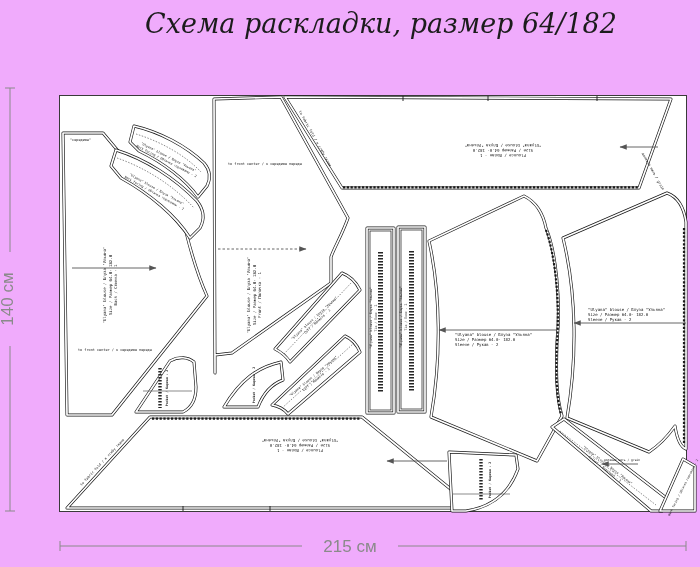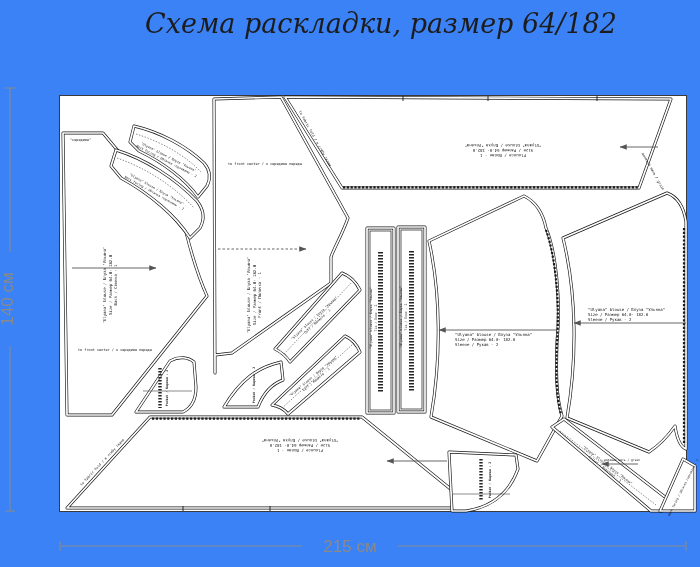--- a/index.html
+++ b/index.html
@@ -1,16 +1,16 @@
 <!DOCTYPE html>
 <html><head>
 <meta charset="utf-8">
 <style>
   html,body{margin:0;padding:0;background:#fff;}
-  .stage{width:700px;height:567px;position:relative;background:#3b82f6;}
+  .stage{width:700px;height:567px;position:relative;background:#f0abfc;}
   svg{display:block;}
   .title-text{font:italic 27px "DejaVu Serif",serif;fill:#1c1c1c;}
   .dim-text{font:17px "Liberation Sans",sans-serif;fill:#8a8a8a;}
   .dim-line{stroke:#8a8a8a;stroke-width:1;fill:none;}
   .fabric{fill:#ffffff;stroke:#3a3a3a;stroke-width:1;}
   .po{fill:#ffffff;stroke:#161616;stroke-width:3;stroke-linejoin:round;}
   .pw{fill:none;stroke:#ffffff;stroke-width:1.7;stroke-linejoin:round;}
   .hatch{fill:none;stroke:#1a1a1a;stroke-width:2.2;stroke-dasharray:2.2 1.6;}
   .bar{fill:none;stroke:#262626;stroke-width:5;stroke-dasharray:1.5 1.5;}
   .innerline{fill:none;stroke:#5a5a5a;stroke-width:0.7;}

